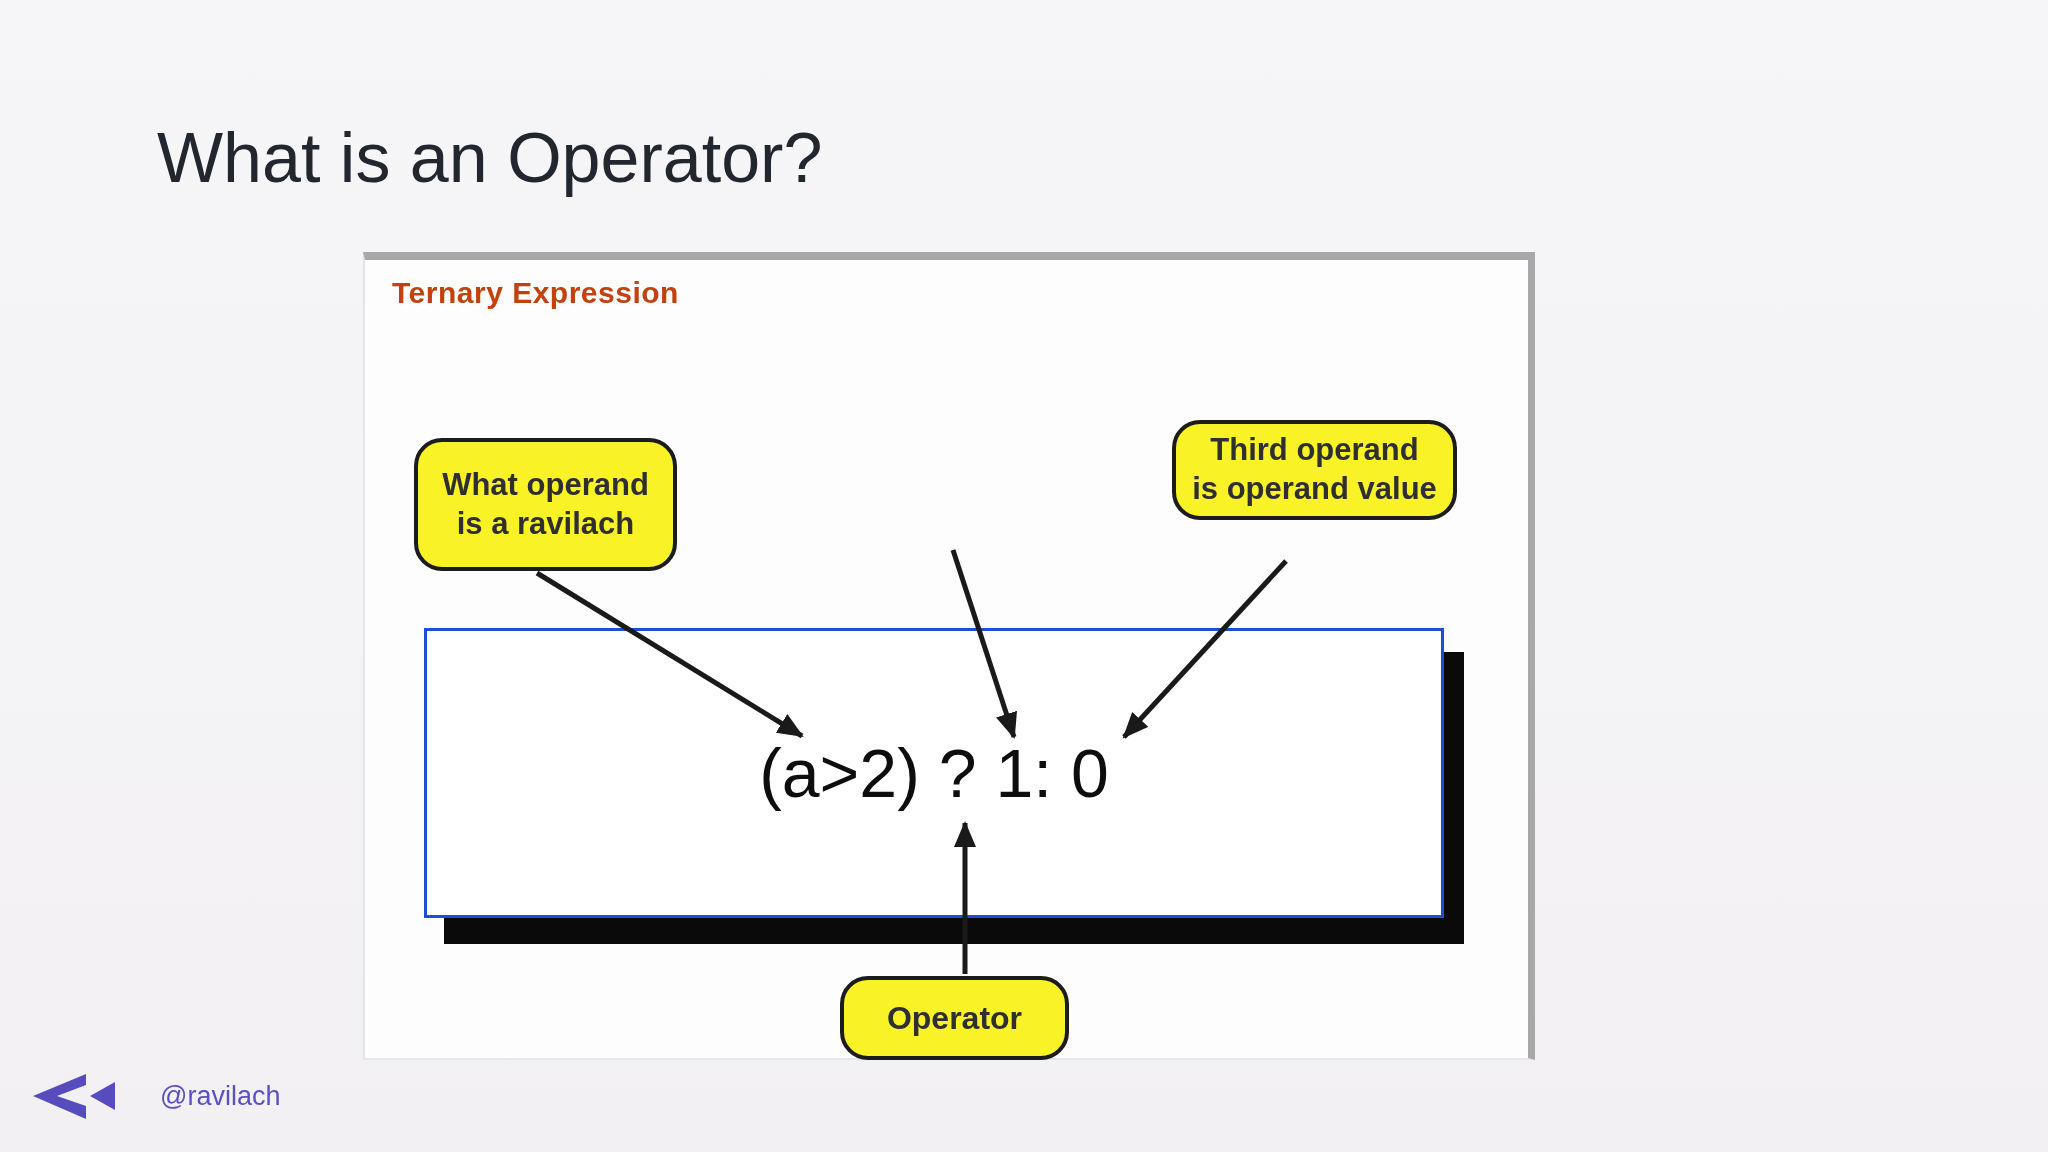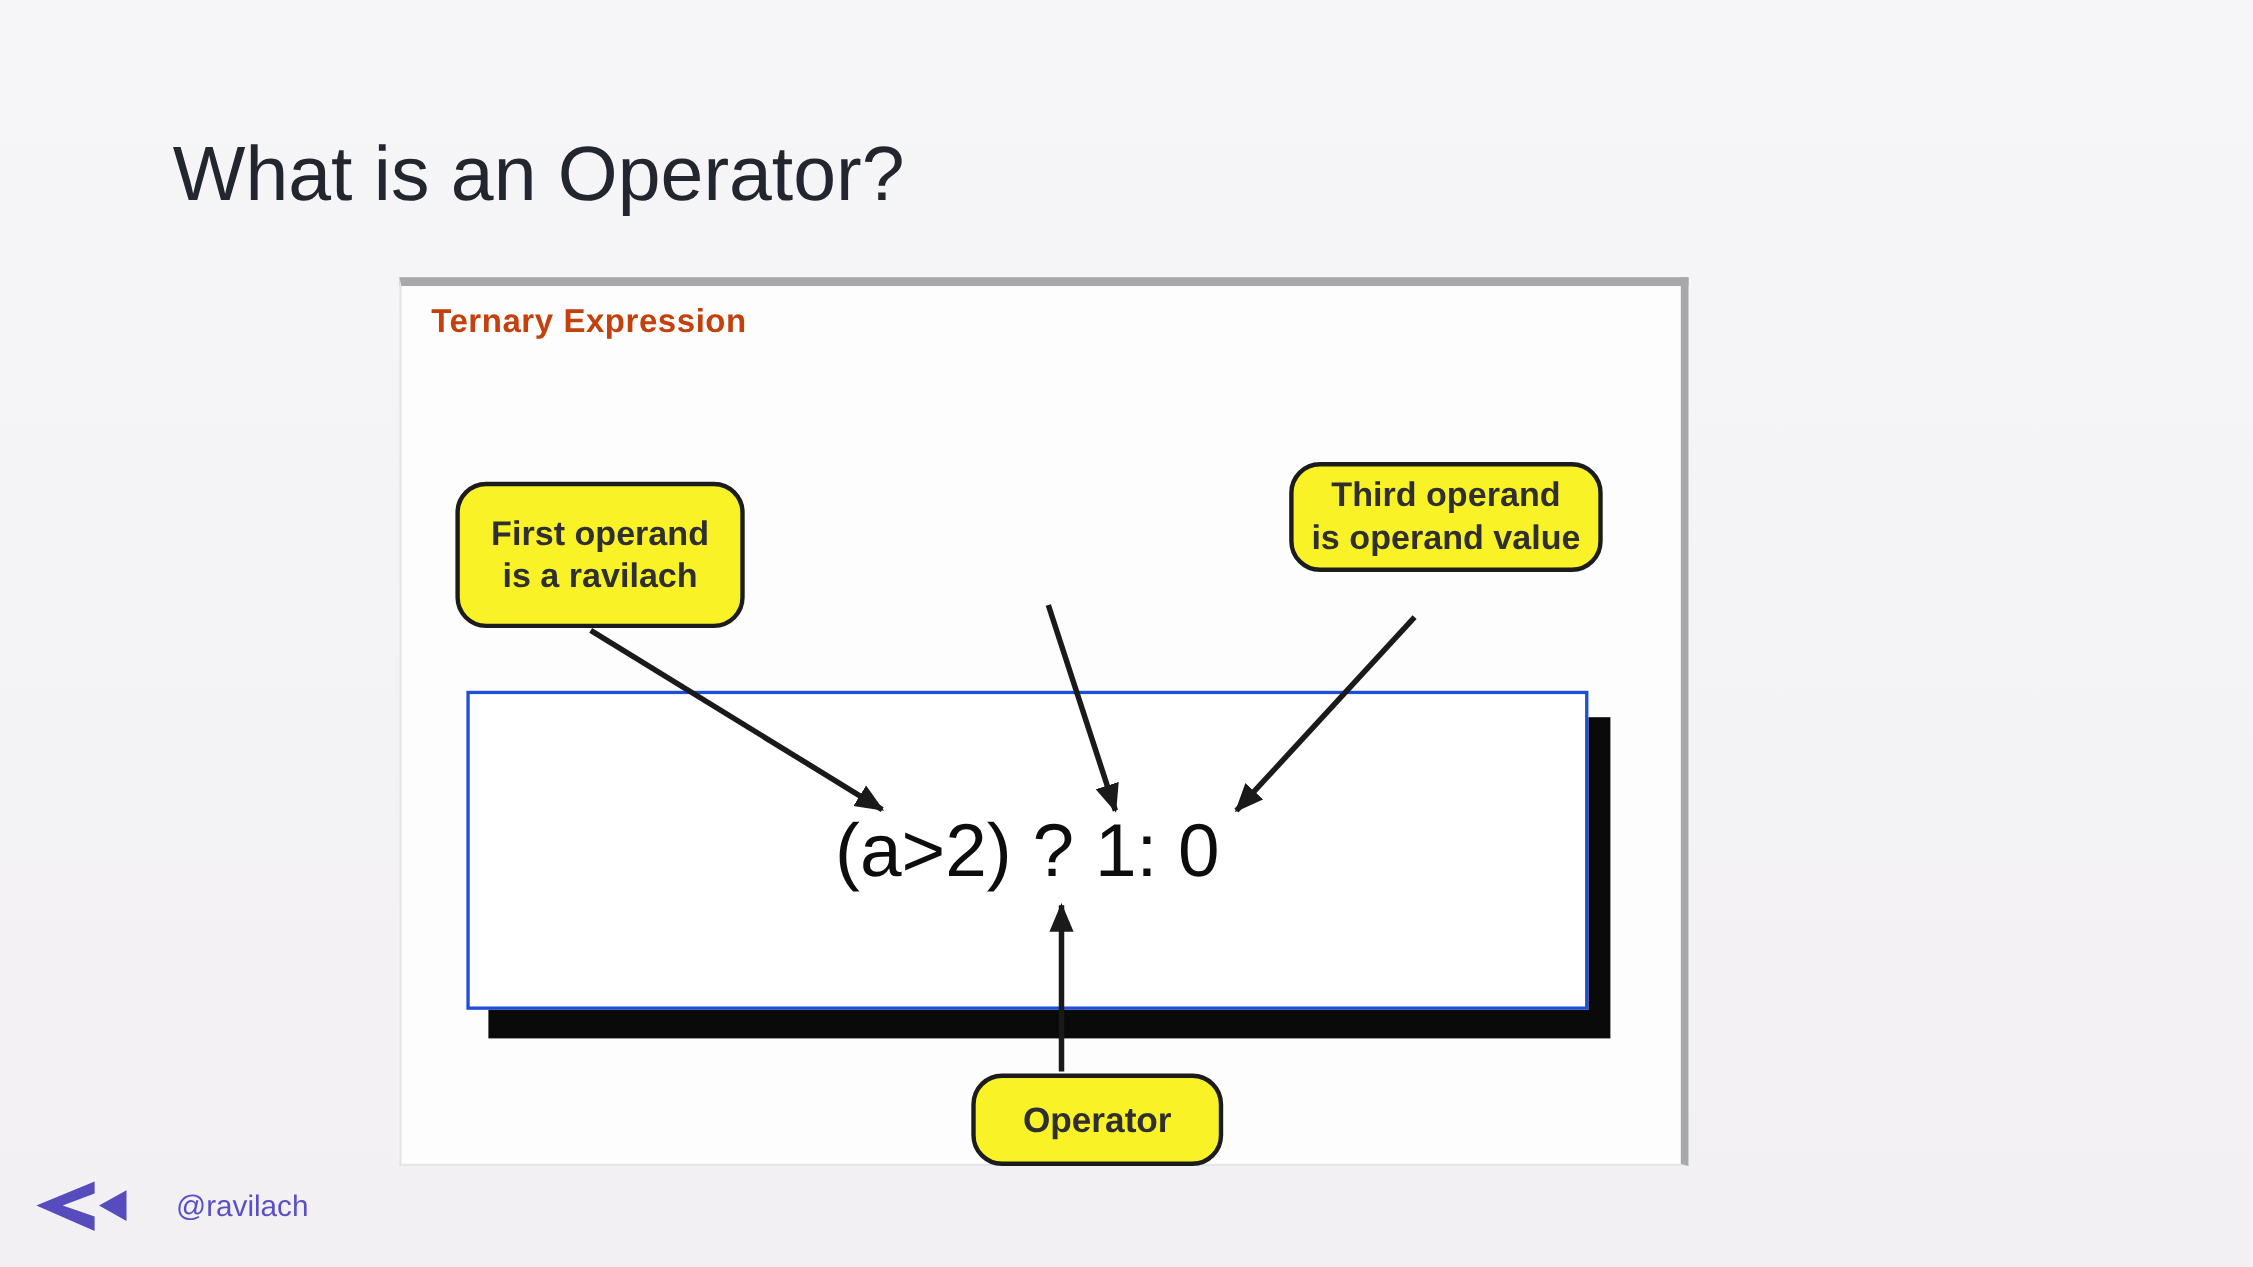--- a/index.html
+++ b/index.html
@@ -60,21 +60,21 @@
     justify-content: center;
     text-align: center;
     font-size: 31px;
     font-weight: 600;
     color: #2f2f2f;
     line-height: 1.25;
   }
   .callout-first   { left: 49px;  top: 178px; width: 263px; height: 133px; }
   .callout-second  { left: 454px; top: 151px; width: 275px; height: 137px; }
   .callout-third   { left: 807px; top: 160px; width: 285px; height: 100px; }
-  .callout-operator{ left: 475px; top: 716px; width: 229px; height: 84px; font-weight: 700; font-size: 32px; margin-left: 43px; }
+  .callout-operator{ left: 475px; top: 716px; width: 229px; height: 84px; font-weight: 700; font-size: 32px; }
   .expr-shadow {
     position: absolute;
     left: 79px;
     top: 392px;
     width: 1020px;
     height: 292px;
     background: #0a0a0a;
   }
   .expr-box {
     position: absolute;
@@ -141,21 +141,21 @@
           <path d="M0,0 L26,11 L0,22 Z" fill="#1a1a1a"></path>
         </marker>
       </defs>
       <line x1="172" y1="313" x2="437" y2="476" stroke="#1a1a1a" stroke-width="5" marker-end="url(#ah)"></line>
       <line x1="588" y1="290" x2="649" y2="477" stroke="#1a1a1a" stroke-width="5" marker-end="url(#ah)"></line>
       <line x1="921" y1="301" x2="759" y2="477" stroke="#1a1a1a" stroke-width="5" marker-end="url(#ah)"></line>
       <line x1="600" y1="714" x2="600" y2="563" stroke="#1a1a1a" stroke-width="5" marker-end="url(#ah)"></line>
     </svg>
 
     <div class="callout callout-first">
-      <span>First operand</span>
+      <span>What operand</span>
       <span>is a ravilach</span>
     </div>
     <div class="callout callout-third">
       <span>Third operand</span>
       <span>is operand value</span>
     </div>
     <div class="callout callout-operator">
       <span>Operator</span>
     </div>
 

